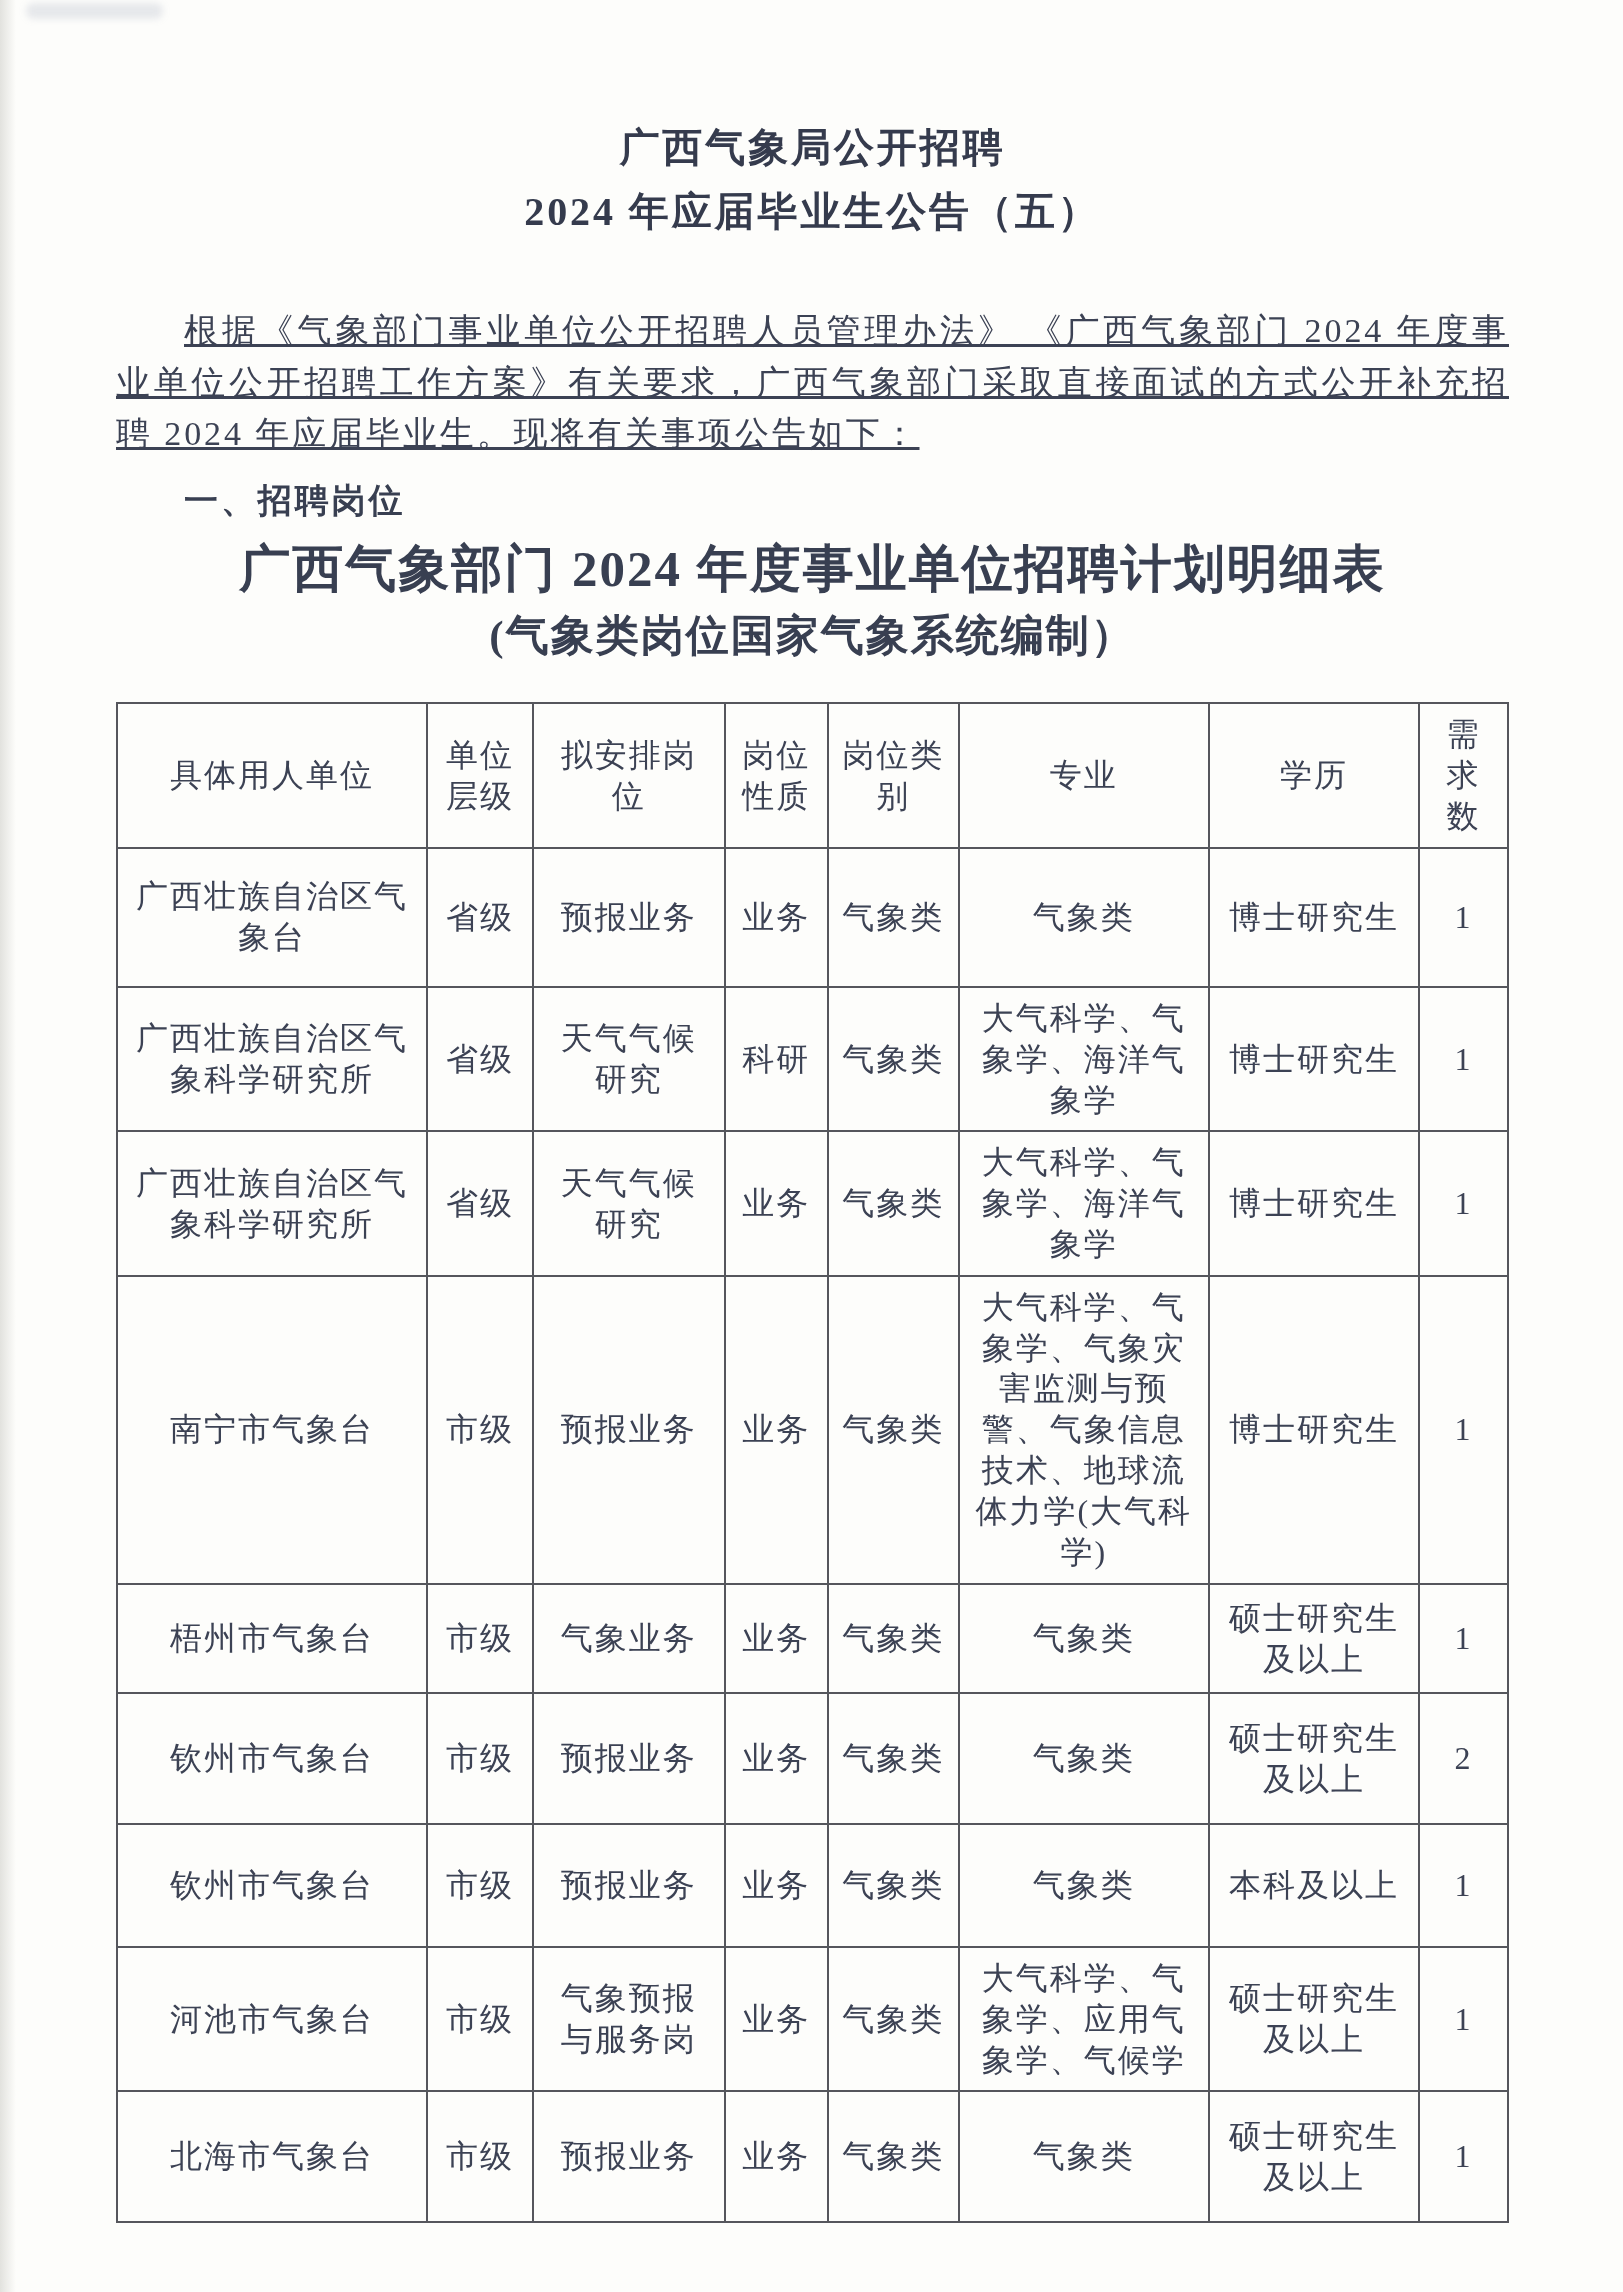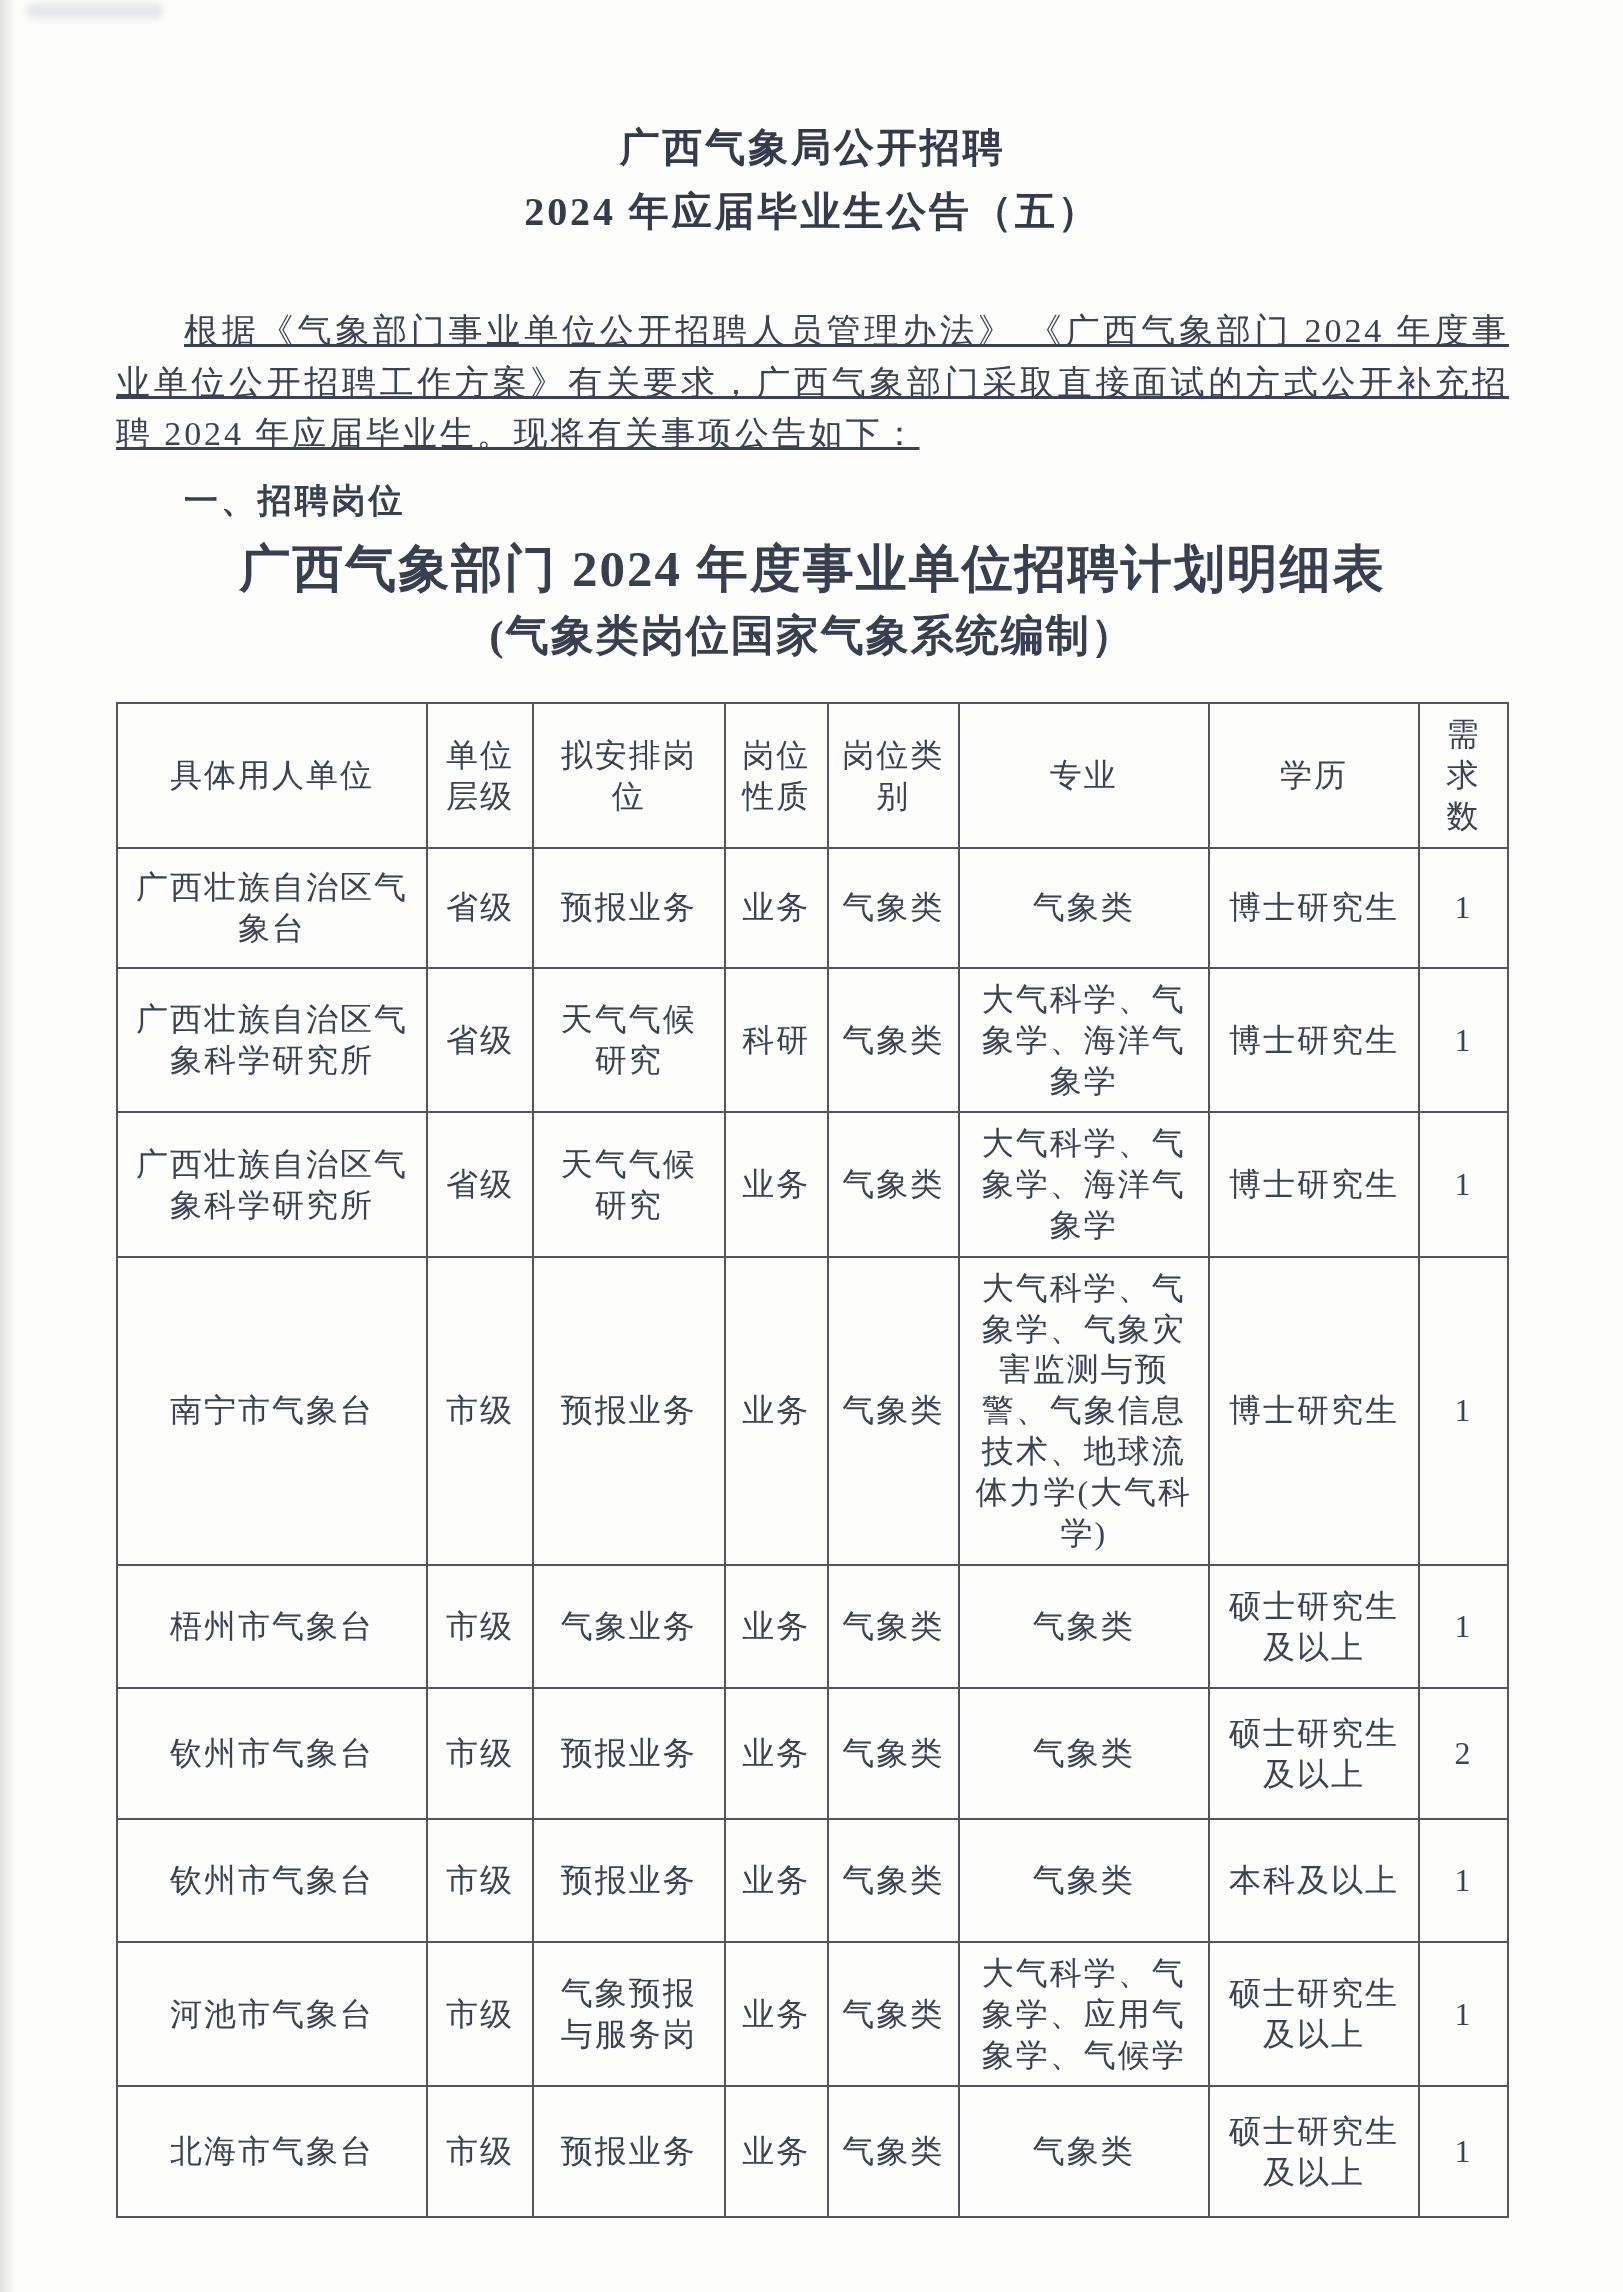--- a/index.html
+++ b/index.html
@@ -86,24 +86,24 @@
   table.plan-table td {
     border: 2px solid #55565c;
     text-align: center;
     vertical-align: middle;
     padding: 9.8px 11.8px;
     font-weight: normal;
     word-break: break-all;
   }
   table.plan-table { border: 2.9px solid #4b4c52; }
   tr.rh-head   { height: 98px; }
-  tr.rh-r1     { height: 120px; }
+  tr.rh-r1     { height: 139px; }
   tr.rh-r2     { height: 137px; }
   tr.rh-r3     { height: 137px; }
-  tr.rh-r5     { height: 123px; }
+  tr.rh-r5     { height: 109px; }
   tr.rh-r6     { height: 131px; }
   tr.rh-r7     { height: 123px; }
   tr.rh-r9     { height: 131px; }
 </style>
 </head>
 <body>
 
 <div class="edge-shade"></div>
 <div class="corner-smudge"></div>
 

